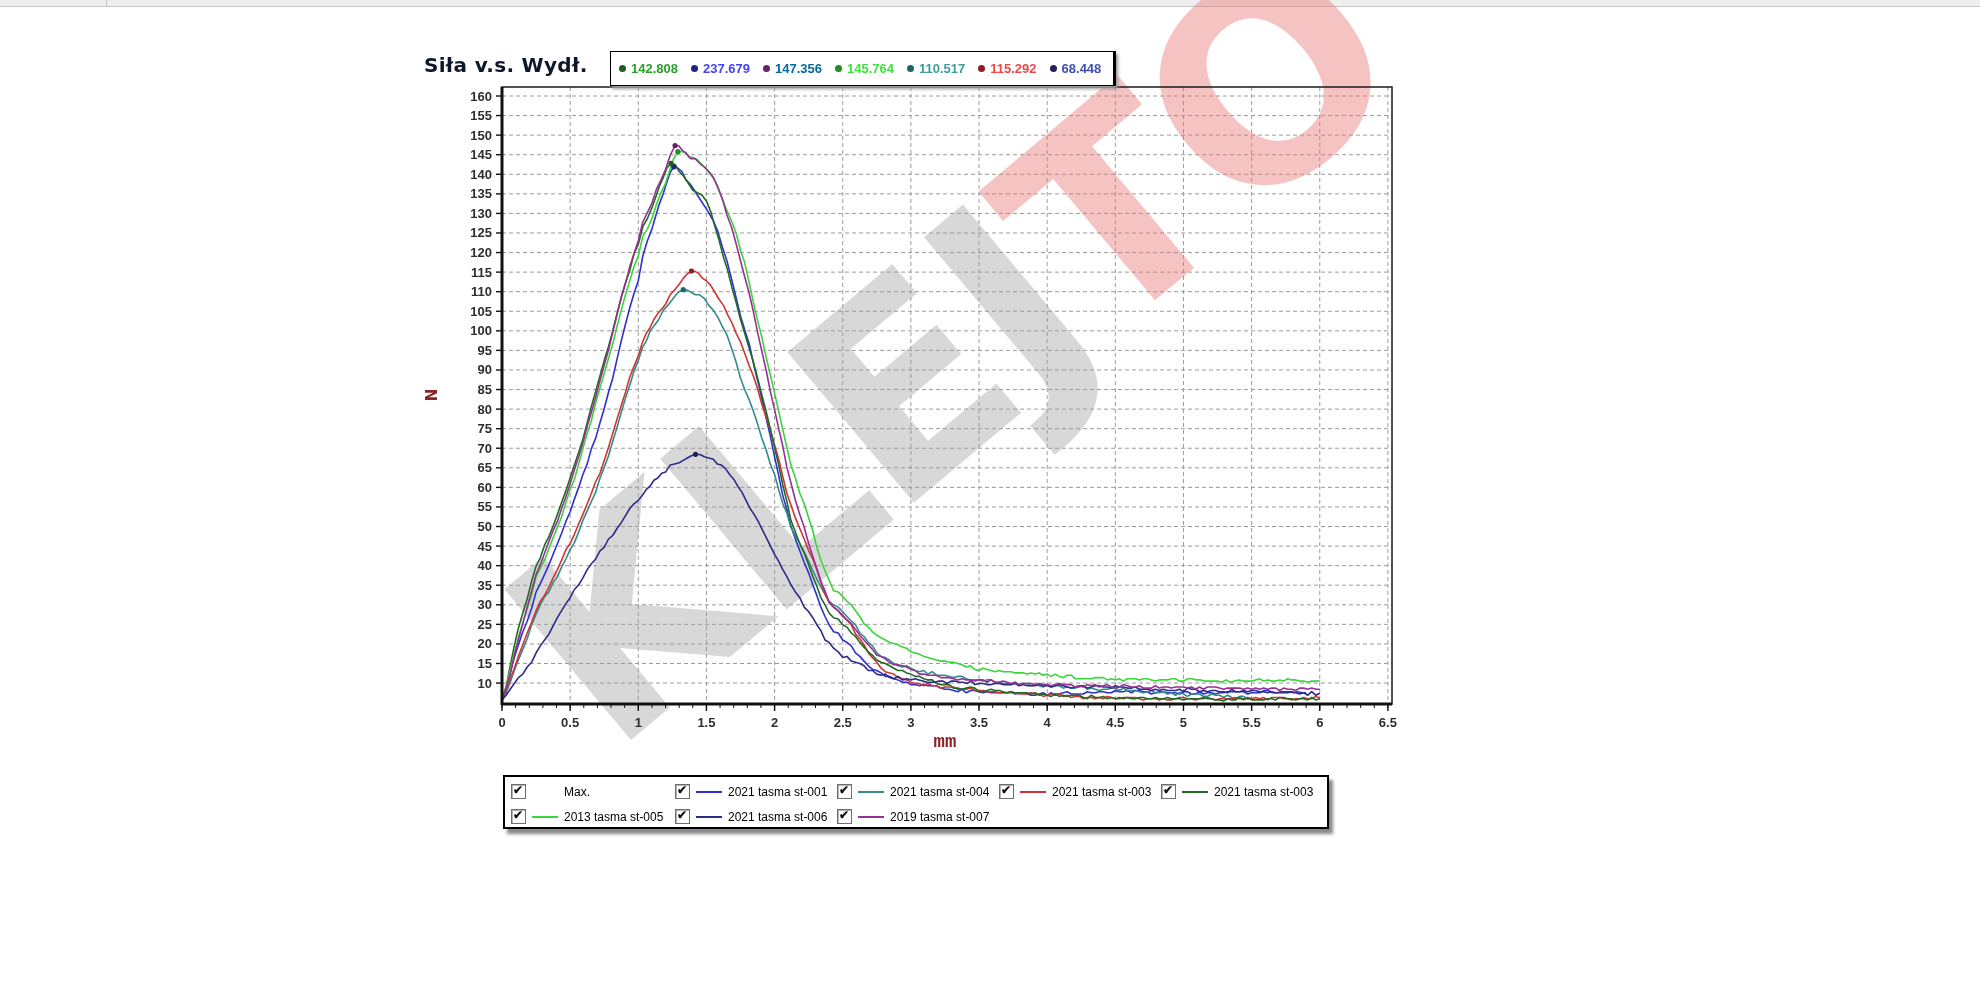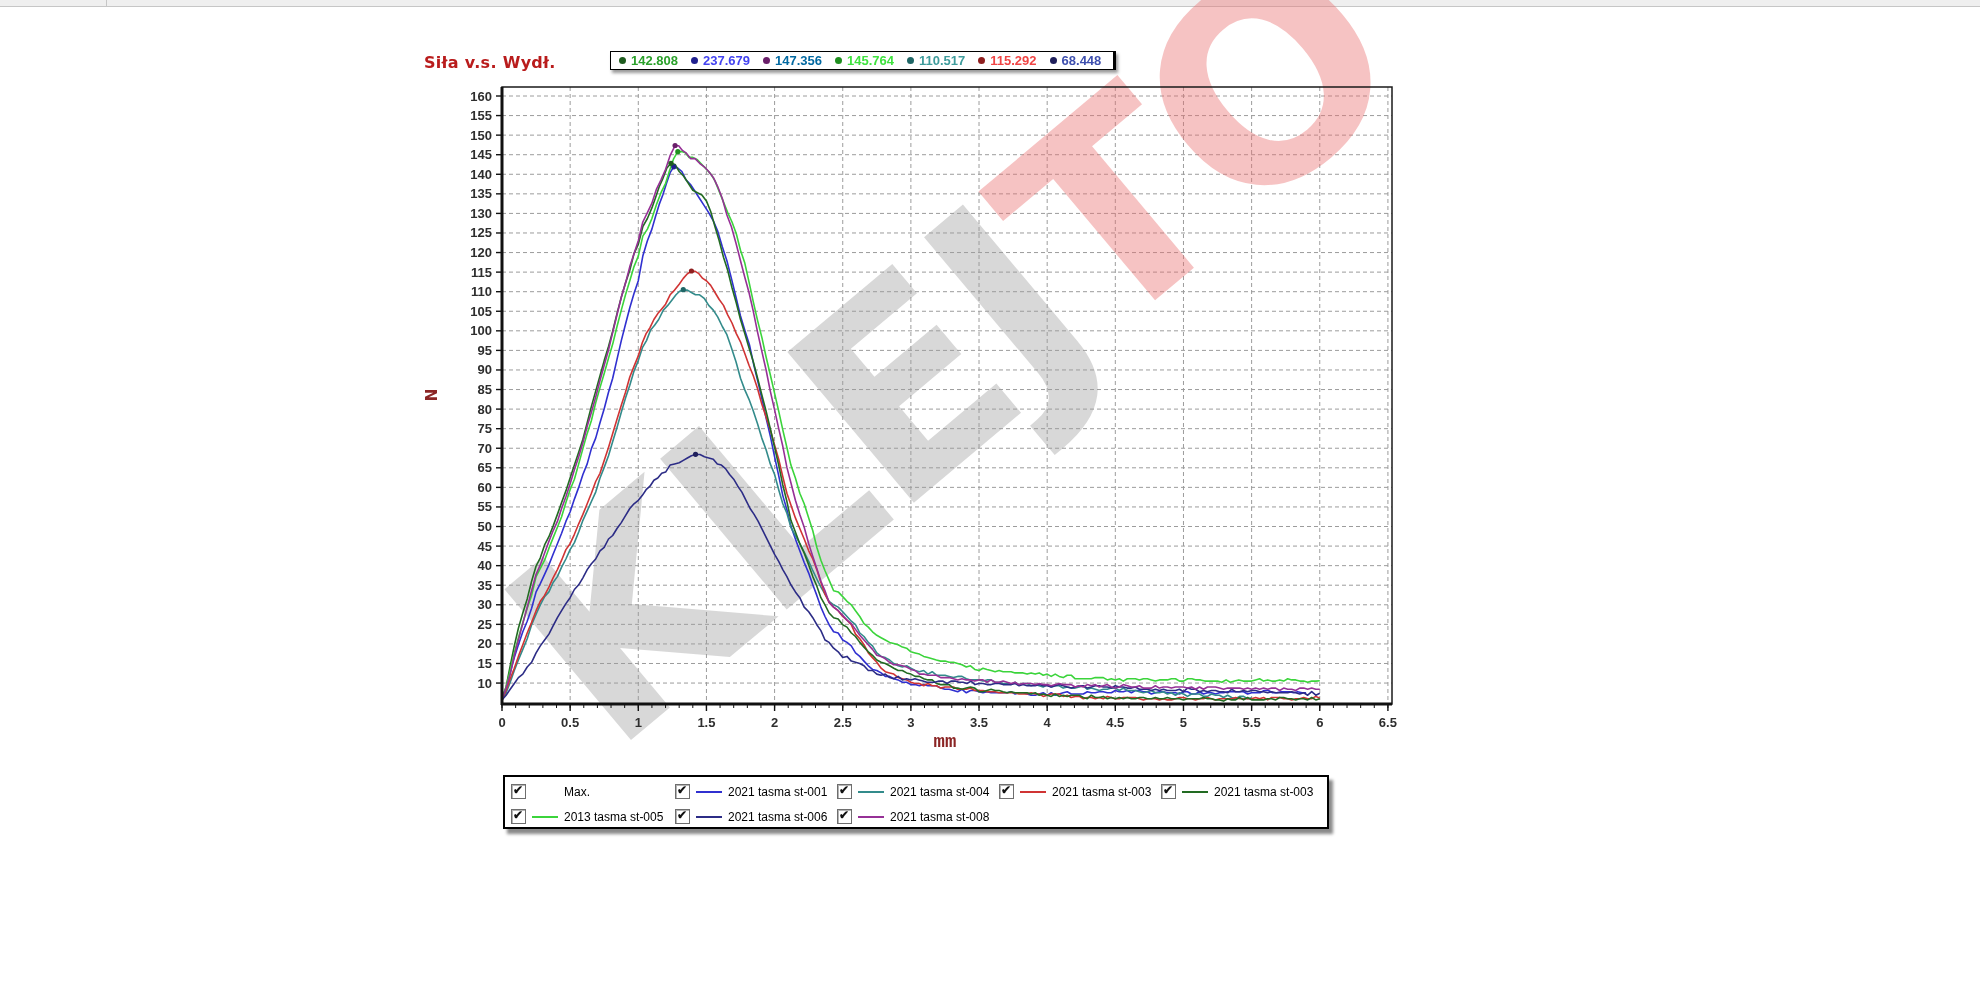--- a/index.html
+++ b/index.html
@@ -1,27 +1,27 @@
 <!DOCTYPE html>
 <html><head>
 <meta charset="utf-8">
 <style>
   html,body{margin:0;padding:0;background:#ffffff;width:1980px;height:1000px;overflow:hidden;
             font-family:"Liberation Sans",sans-serif;}
   .page{position:relative;width:1980px;height:1000px;background:#fff;}
   .top-strip{position:absolute;left:0;top:0;width:1980px;height:6px;background:#efefef;
              border-bottom:1px solid #c6c6c6;}
   .top-strip-notch{position:absolute;left:106px;top:0;width:1px;height:6px;background:#c6c6c6;}
-  .chart-title{position:absolute;left:424px;top:53px;font-size:16px;font-weight:bold;
-               letter-spacing:.3px;color:#b91c1c;font-family:"DejaVu Sans",sans-serif;}
+  .chart-title{position:absolute;left:424px;top:53px;font-size:20px;font-weight:bold;
+               letter-spacing:.3px;color:#0f172a;font-family:"DejaVu Sans",sans-serif;}
   .ylab{position:absolute;left:426px;top:386px;font-size:15px;font-weight:bold;color:#8b2525;
         transform:rotate(-90deg);font-family:"DejaVu Sans",sans-serif;}
   .xlab{position:absolute;left:915px;top:731px;width:60px;text-align:center;font-size:19px;
         font-weight:bold;color:#8b2525;font-family:Liberation Mono, monospace;}
-  .top-legend{position:absolute;left:610px;top:51px;width:506px;height:19px;background:#fff;
+  .top-legend{position:absolute;left:610px;top:51px;width:506px;height:35px;background:#fff;
               border:1px solid #000;border-right:3px solid #000;box-shadow:2px 3px 3px #9a9a9a;
               display:flex;align-items:center;padding:0 8px;box-sizing:border-box;gap:13px;}
   .tl-item{display:flex;align-items:center;gap:5px;white-space:nowrap;}
   .tl-dot{width:7px;height:7px;border-radius:50%;display:inline-block;}
   .tl-val{font-size:13px;font-weight:bold;}
   .bottom-legend{position:absolute;left:503px;top:775px;width:826px;height:54px;background:#fff;
                  border:2px solid #000;box-shadow:4px 5px 3px #8a8a8a;box-sizing:border-box;
                  display:grid;grid-template-columns:164px 162px 162px 162px 1fr;
                  grid-template-rows:25px 25px;padding:2px 6px;}
   .bl-item{display:flex;align-items:center;gap:6px;white-space:nowrap;}
@@ -358,16 +358,16 @@
           <span>✔</span>
         </div>
         <span class="bl-line" style="background: rgb(44, 44, 134);"></span>
         <span class="bl-label">2021 tasma st-006</span>
       </div>
       <div class="bl-item" style="grid-area: 2 / 3;">
         <div class="cb">
           <span>✔</span>
         </div>
         <span class="bl-line" style="background: rgb(150, 48, 150);"></span>
-        <span class="bl-label">2021 tasma st-008</span>
+        <span class="bl-label">2019 tasma st-007</span>
       </div>
     </div>
 </div>
 
 </body></html>

